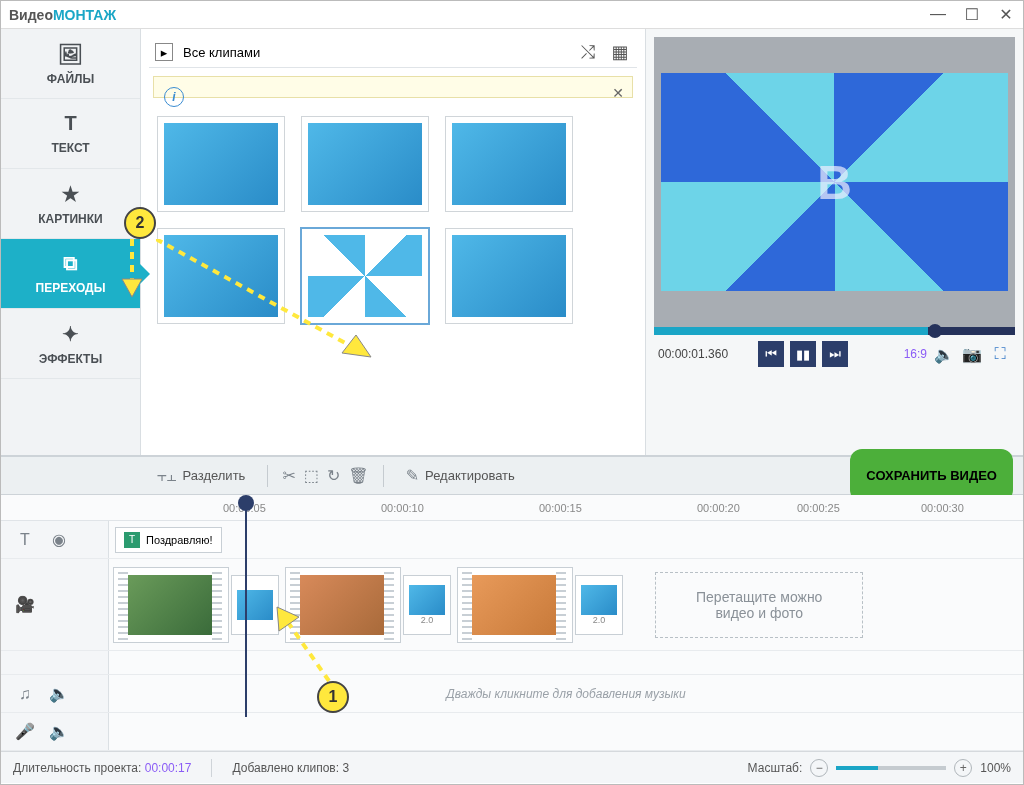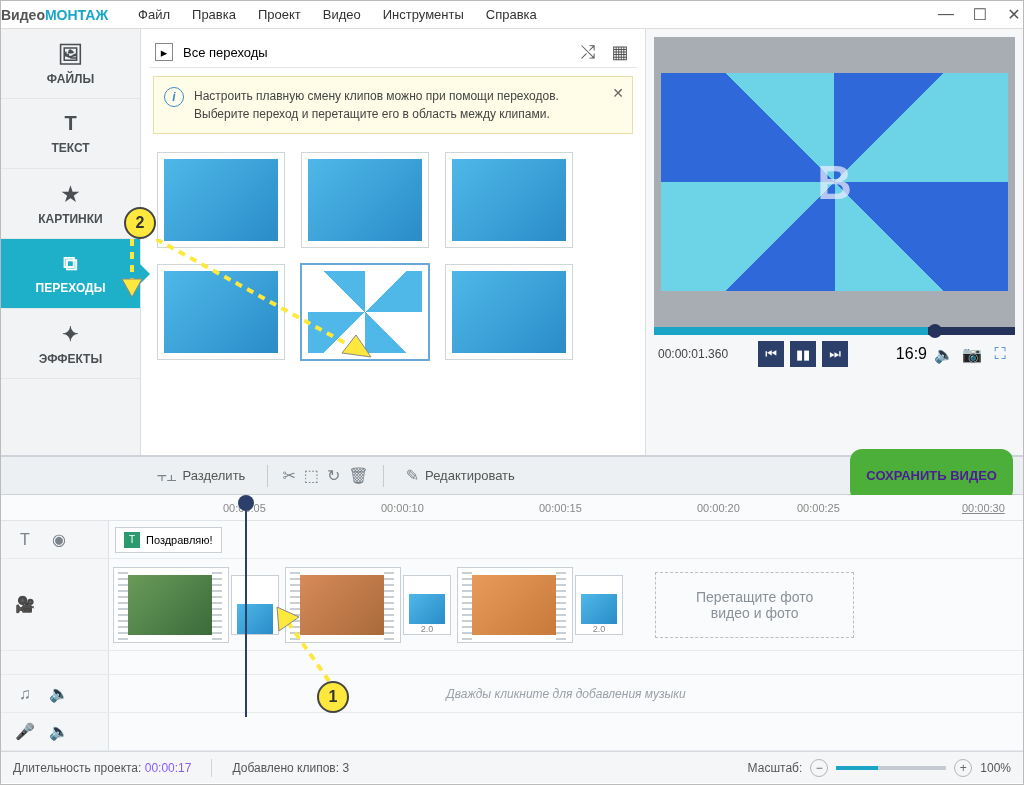--- a/index.html
+++ b/index.html
@@ -1,18 +1,18 @@
 <!DOCTYPE html>
 <html><head>
 <meta charset="utf-8">
 <style>
 * { box-sizing: border-box; margin: 0; padding: 0; }
 body { font-family: Arial, sans-serif; font-size: 13px; background: #fff; width: 1024px; height: 785px; overflow: hidden; border: 1px solid #bbb; position: relative; }
 
-.titlebar { height: 28px; display: flex; align-items: center; padding: 0 0; border-bottom: 1px solid #ddd; background: #fff; }
+.titlebar { height: 28px; display: flex; align-items: center; padding: 0 8px; border-bottom: 1px solid #ddd; background: #fff; }
 .app-logo { font-weight: bold; font-size: 14px; }
 .app-logo .part1 { color: #555; }
 .app-logo .part2 { color: #1aa6c6; }
 .menu { display: flex; gap: 22px; margin-left: 30px; color: #333; }
 .menu-item { cursor: pointer; }
 .win-controls { margin-left: auto; display: flex; gap: 16px; font-size: 16px; color: #555; }
 .win-btn { width: 18px; text-align: center; cursor: pointer; }
 
 .main-area { display: flex; height: 428px; border-bottom: 2px solid #cdd3d8; background: #f5f7f8; }
 
@@ -41,28 +41,28 @@
 .preview-panel { width: 377px; background: #f5f7f8; padding: 8px; display: flex; flex-direction: column; }
 .preview-video { width: 100%; height: 290px; background: #a8adb3; display: flex; align-items: center; justify-content: center; position: relative; }
 .preview-visual { width: 96%; height: 75%; background: repeating-conic-gradient(#2e68d9 0deg 45deg, #6dd4e8 45deg 90deg); display: flex; align-items: center; justify-content: center; }
 .preview-letter { font-size: 48px; font-weight: bold; color: #eef; opacity: 0.7; }
 .preview-progress { height: 8px; background: #25325b; position: relative; }
 .preview-progress-fill { position: absolute; left: 0; top: 0; height: 100%; width: 76%; background: #1aa5c6; }
 .preview-progress-handle { position: absolute; left: 76%; top: -3px; width: 14px; height: 14px; background: #25325b; border-radius: 50%; }
 .preview-controls { display: flex; align-items: center; gap: 6px; padding: 6px 4px; }
 .timecode { font-size: 12px; color: #444; }
 .pc-btn { width: 26px; height: 26px; background: #2c3e6a; color: #fff; display: flex; align-items: center; justify-content: center; cursor: pointer; font-size: 13px; }
-.pc-text { font-size: 16px; color: #000000; margin-left: auto; }
+.pc-text { font-size: 12px; color: #8b5cf6; margin-left: auto; }
 .pc-icon { width: 22px; height: 22px; display: flex; align-items: center; justify-content: center; color: #8a95a5; font-size: 16px; cursor: pointer; }
 
 .toolbar-row { height: 38px; background: #ecf0f2; border-bottom: 1px solid #cdd3d8; display: flex; align-items: center; padding: 0 10px; gap: 8px; }
 .toolbar-sep { width: 1px; height: 22px; background: #c5cbd0; margin: 0 6px; }
 .tool-btn { padding: 4px 8px; display: flex; align-items: center; gap: 6px; color: #555; cursor: pointer; }
 .tool-icon { font-size: 16px; color: #7a828a; }
-.save-btn { margin-left: auto; background: #4caf3a; color: #4c1d95; padding: 19px 16px; font-size: 13px; font-weight: bold; cursor: pointer; border-radius: 12px; }
+.save-btn { margin-left: auto; background: #4caf3a; color: #000000; padding: 19px 16px; font-size: 13px; font-weight: bold; cursor: pointer; border-radius: 12px; }
 
 .timeline-ruler { height: 26px; background: #fafbfc; border-bottom: 1px solid #e0e4e8; display: flex; align-items: center; position: relative; padding-left: 108px; }
 .ruler-tick { position: absolute; font-size: 11px; color: #888; }
 .playhead { position: absolute; left: 244px; top: 2px; width: 2px; height: 220px; background: #2c3e6a; z-index: 5; }
 .playhead-handle { position: absolute; top: -2px; left: -7px; width: 16px; height: 16px; background: #2c3e6a; border-radius: 50%; }
 
 .timeline-area { background: #fafbfc; position: relative; }
 .track { display: flex; align-items: center; border-bottom: 1px solid #e8ebee; }
 .track-head { width: 108px; height: 100%; display: flex; align-items: center; gap: 14px; padding-left: 14px; border-right: 1px solid #dbe0e4; background: #f4f6f8; color: #7a828a; }
 .track-head-icon { font-size: 16px; width: 20px; text-align: center; }
@@ -71,21 +71,21 @@
 .text-track { height: 38px; }
 .text-clip { margin-left: 6px; background: #fff; border: 1px solid #c8cfd5; padding: 4px 8px; font-size: 11px; display: flex; align-items: center; gap: 6px; }
 .text-clip-icon { width: 16px; height: 16px; background: #2b9b6f; color: #fff; font-size: 10px; display: flex; align-items: center; justify-content: center; }
 
 .video-track { height: 92px; }
 .video-clip { height: 76px; background: #fff; border: 1px solid #c8cfd5; margin-left: 4px; position: relative; display: flex; align-items: center; padding: 0 4px; }
 .clip-img { height: 60px; background: linear-gradient(135deg, #6a9b5a, #3a6b3a); }
 .clip-img.g2 { background: linear-gradient(135deg, #d88a5a, #a86a3a); }
 .clip-img.g3 { background: linear-gradient(135deg, #e89a5a, #c87a3a); }
 .clip-handle { width: 10px; height: 70px; background: repeating-linear-gradient(0deg, #c8cfd5 0 2px, #fff 2px 6px); }
-.transition-mini { width: 48px; height: 60px; background: #fff; border: 1px solid #c8cfd5; display: flex; flex-direction: column; align-items: center; justify-content: flex-end; font-size: 9px; color: #888; margin: 0 2px; }
+.transition-mini { width: 48px; height: 60px; background: #fff; border: 1px solid #c8cfd5; display: flex; flex-direction: column; align-items: center; justify-content: center; font-size: 9px; color: #888; margin: 0 2px; }
 .transition-mini-img { width: 36px; height: 30px; background: linear-gradient(135deg, #4fb8e8, #2a8cc8); }
 .drop-zone { margin-left: 30px; border: 1px dashed #b8c0c6; padding: 16px 40px; color: #8a9198; font-size: 14px; text-align: center; }
 
 .empty-track-below { height: 24px; }
 .audio-track { height: 38px; }
 .audio-hint { flex: 1; text-align: center; color: #9aa1a8; font-size: 12px; font-style: italic; }
 
 .status-bar { height: 32px; border-top: 1px solid #d5d9dd; background: #f4f6f8; display: flex; align-items: center; padding: 0 12px; font-size: 12px; color: #555; gap: 20px; }
 .status-sep-v { width: 1px; height: 18px; background: #cfd4d9; }
 .zoom-ctrl { margin-left: auto; display: flex; align-items: center; gap: 8px; }
@@ -97,28 +97,20 @@
 .marker-circle { width: 32px; height: 32px; background: #ffe83d; border: 2px solid #444; border-radius: 50%; display: flex; align-items: center; justify-content: center; font-weight: bold; font-size: 16px; color: #333; }
 .arrow-line { position: absolute; z-index: 19; }
 </style>
 </head>
 <body>
 
 <div class="titlebar">
   <div class="app-logo">
     <span class="part1">Видео</span><span class="part2">МОНТАЖ</span>
   </div>
-  <div class="menu">
-    <span class="menu-item">Файл</span>
-    <span class="menu-item">Правка</span>
-    <span class="menu-item">Проект</span>
-    <span class="menu-item">Видео</span>
-    <span class="menu-item">Инструменты</span>
-    <span class="menu-item">Справка</span>
-  </div>
   <div class="win-controls">
     <span class="win-btn">—</span>
     <span class="win-btn">☐</span>
     <span class="win-btn">✕</span>
   </div>
 </div>
 
 <div class="main-area">
 
   <div class="left-sidebar">
@@ -140,28 +132,27 @@
     </div>
     <div class="side-item">
       <span class="side-icon">✦</span>
       <span>ЭФФЕКТЫ</span>
     </div>
   </div>
 
   <div class="center-panel">
     <div class="center-header">
       <span class="center-header-icon">▸</span>
-      <span>Все переходы</span>
+      <span>Все клипами</span>
       <span class="center-header-spacer"></span>
       <span class="center-header-btn">⤭</span>
       <span class="center-header-btn">▦</span>
     </div>
     <div class="info-banner">
       <span class="info-banner-icon">i</span>
-      <span>Настроить плавную смену клипов можно при помощи переходов. Выберите переход и перетащите его в область между клипами.</span>
       <span class="info-banner-close">✕</span>
     </div>
     <div class="transitions-grid" style="position:relative;">
       <div class="transition-thumb">
           <div class="transition-thumb-inner"></div>
         </div>
       <div class="transition-thumb">
           <div class="transition-thumb-inner"></div>
         </div>
       <div class="transition-thumb">
@@ -221,21 +212,21 @@
   </div>
   <div class="save-btn">СОХРАНИТЬ ВИДЕО</div>
 </div>
 
 <div class="timeline-ruler">
   <span class="ruler-tick" style="left:222px;">00:00:05</span>
   <span class="ruler-tick" style="left:380px;">00:00:10</span>
   <span class="ruler-tick" style="left:538px;">00:00:15</span>
   <span class="ruler-tick" style="left:696px;">00:00:20</span>
   <span class="ruler-tick" style="left:796px;">00:00:25</span>
-  <span class="ruler-tick" style="left:961px;text-decoration:underline;">00:00:30</span>
+  <span class="ruler-tick" style="left:920px;">00:00:30</span>
   <div class="playhead">
     <div class="playhead-handle"></div>
   </div>
 </div>
 
 <div class="timeline-area">
 
   <div class="track text-track">
     <div class="track-head">
       <span class="track-head-icon">T</span>
@@ -274,21 +265,21 @@
       <div class="video-clip" style="width:116px;">
         <span class="clip-handle"></span>
           <div class="clip-img g3" style="width:84px;"></div>
           <span class="clip-handle"></span>
       </div>
       <div class="transition-mini">
         <div class="transition-mini-img"></div>
         <span>2.0</span>
       </div>
       <div class="drop-zone">
-        <div>Перетащите фото</div>
+        <div>Перетащите можно</div>
         <div>видео и фото</div>
       </div>
     </div>
   </div>
 
   <div class="track empty-track-below">
     <div class="track-head"></div>
       <div class="track-body"></div>
   </div>
 

